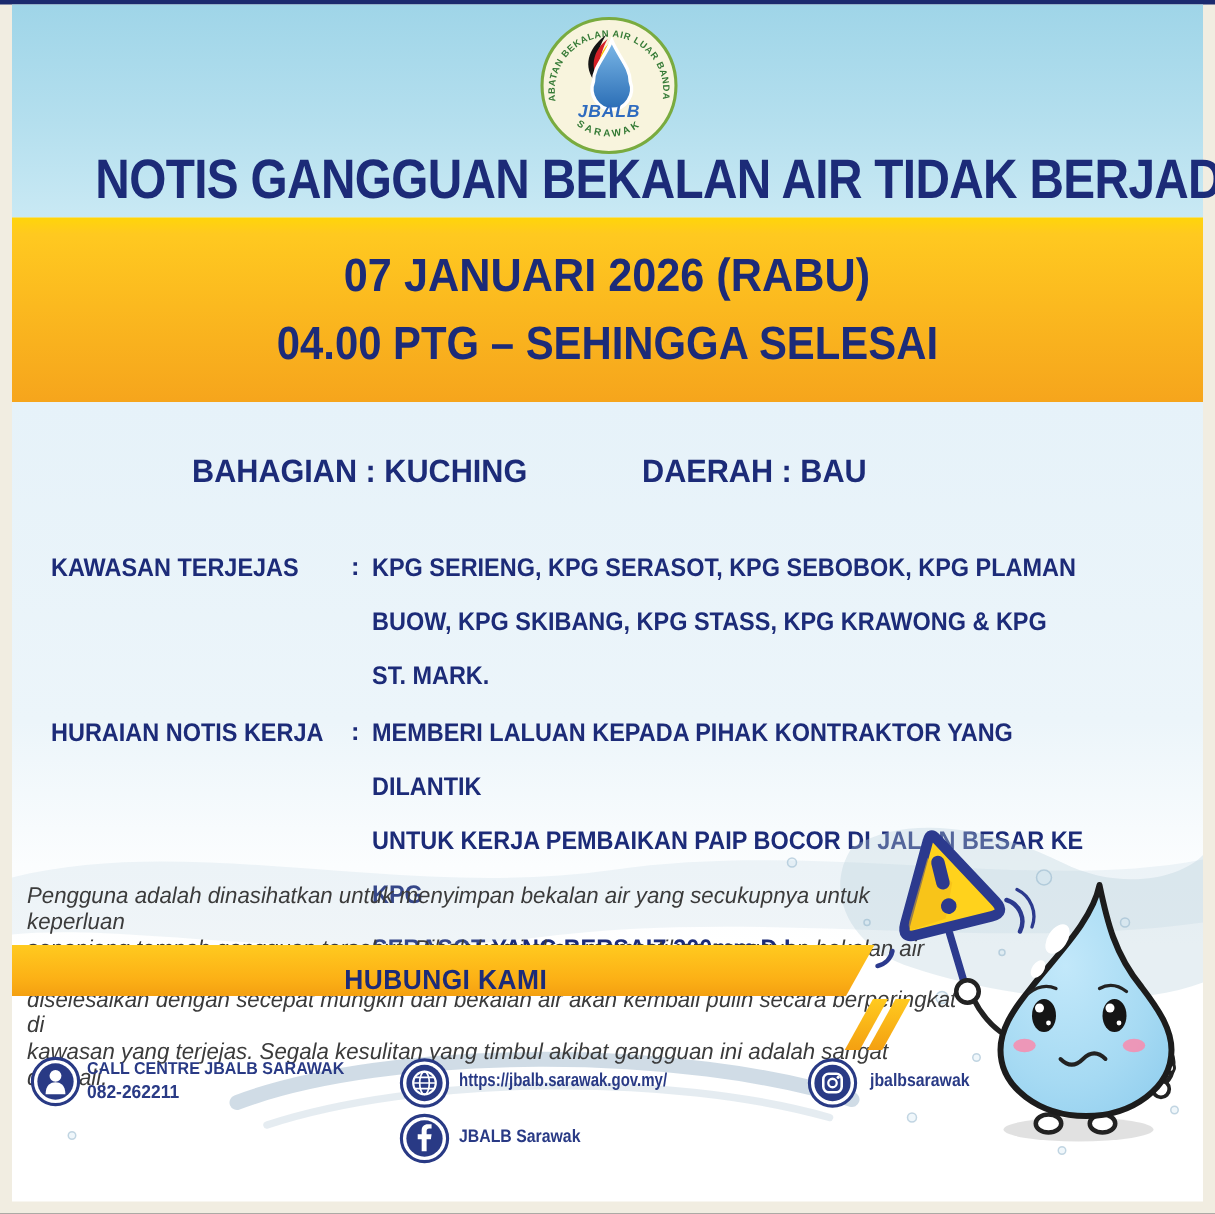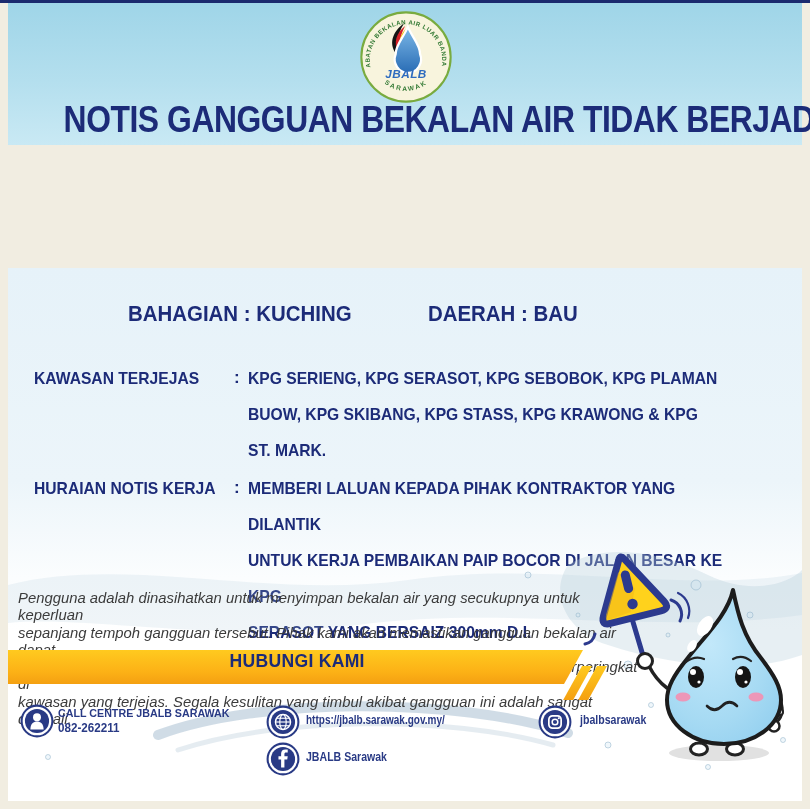--- a/index.html
+++ b/index.html
@@ -39,24 +39,24 @@
   .kaw-value{left:248px;top:361px;}
   .hur-label{left:34px;top:479px;}
   .hur-colon{left:234px;top:478px;}
   .hur-value{left:248px;top:471px;}
   .disclaimer{
     left:18px;top:589px;width:648px;font-size:15.3px;font-style:italic;
     color:#3b3b3b;line-height:17.3px;white-space:pre-line;
     transform:scaleX(.97);transform-origin:left top;z-index:3;
   }
   .hubungi{
-    left:8px;top:650px;width:578px;height:34px;z-index:4;
+    left:8px;top:630px;width:578px;height:34px;z-index:4;
     background:linear-gradient(180deg,#ffca1f 0%,#fcb116 65%,#f4a011 100%);
     clip-path:polygon(0 0,575px 0,556px 100%,0 100%);
-    display:flex;align-items:flex-start;justify-content:center;
+    display:flex;align-items:flex-end;justify-content:center;
   }
   .hubungi span{font-size:18.5px;font-weight:bold;color:#1c2b78;letter-spacing:.3px;transform:scaleX(.95);}
   .slash{top:666px;width:10px;height:34px;z-index:4;background:linear-gradient(180deg,#ffca1f,#f4a011);transform:skewX(-29deg);transform-origin:top left;}
   .slash1{left:582px;} .slash2{left:597px;}
   .contact-icon{width:34px;height:34px;z-index:5;}
   .c-person{left:20px;top:704px;}
   .c-globe{left:266px;top:705px;}
   .c-insta{left:538px;top:705px;}
   .c-fb{left:266px;top:742px;}
   .c-text{color:#293a85;font-weight:bold;z-index:5;white-space:nowrap;transform-origin:left top;}
@@ -97,20 +97,24 @@
       <path d="M-12,4 C-20,-8 -14,-20 -3,-28 C-12,-14 -10,-3 -6,6 C-9,6 -11,5 -12,4 Z" fill="#141414"></path>
       <path d="M-9,3 C-15,-7 -11,-18 -2,-25 C-9,-12 -8,-3 -4,5 C-6,5 -8,4 -9,3 Z" fill="#d42027"></path>
       <path d="M-6,2 C-10,-6 -8,-15 -1,-22 C-6,-11 -5,-3 -2,4 C-3,4 -5,3 -6,2 Z" fill="#f5c400"></path>
       <path d="M1,-24 C6,-12 14,-5 14,5 A 14,14.5 0 1 1 -12,5 C-12,-5 -4,-12 1,-24 Z" fill="url(#dropGrad)" stroke="#ffffff" stroke-width="2.4"></path>
     </g>
     <text x="50" y="72.5" text-anchor="middle" font-size="12.5" font-weight="bold" font-style="italic" fill="#2e6bbf" letter-spacing=".5">JBALB</text>
   </svg>
 
   <div class="abs page-title">NOTIS GANGGUAN BEKALAN AIR TIDAK BERJADUAL</div>
 
+  <div class="abs banner">
+    <div class="date">07 JANUARI 2026 (RABU)</div>
+    <div class="time">04.00 PTG  – SEHINGGA SELESAI</div>
+  </div>
 
   <div class="abs body-bg"></div>
 
   <svg class="abs splash" viewBox="0 0 794 256">
     <path d="M560,20 C600,-5 660,10 700,30 C740,50 780,40 794,25 L794,110 C740,130 660,120 600,100 C560,88 540,50 560,20 Z" fill="rgba(185,208,222,.35)"></path>
     <path d="M0,40 C120,10 260,55 400,35 C540,15 680,50 794,28 L794,70 C650,90 500,60 350,80 C200,98 80,70 0,78 Z" fill="rgba(173,199,214,.18)"></path>
     <path d="M150,190 C250,152 450,152 560,188" stroke="rgba(150,178,200,.45)" stroke-width="10" fill="none" stroke-linecap="round"></path>
     <path d="M170,205 C270,172 440,170 545,200" stroke="rgba(150,178,200,.25)" stroke-width="5" fill="none" stroke-linecap="round"></path>
     <g stroke="rgba(140,175,200,.5)" fill="rgba(205,228,242,.3)">
       <circle cx="620" cy="120" r="4"></circle>

